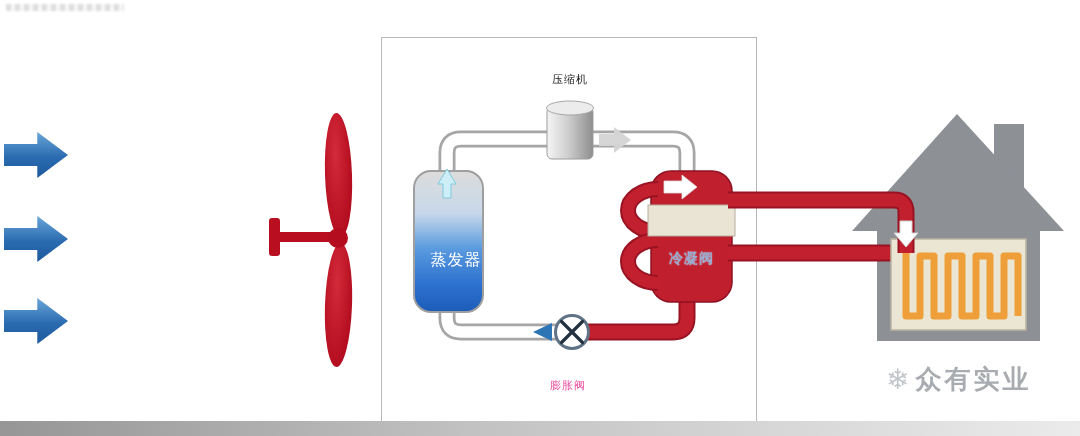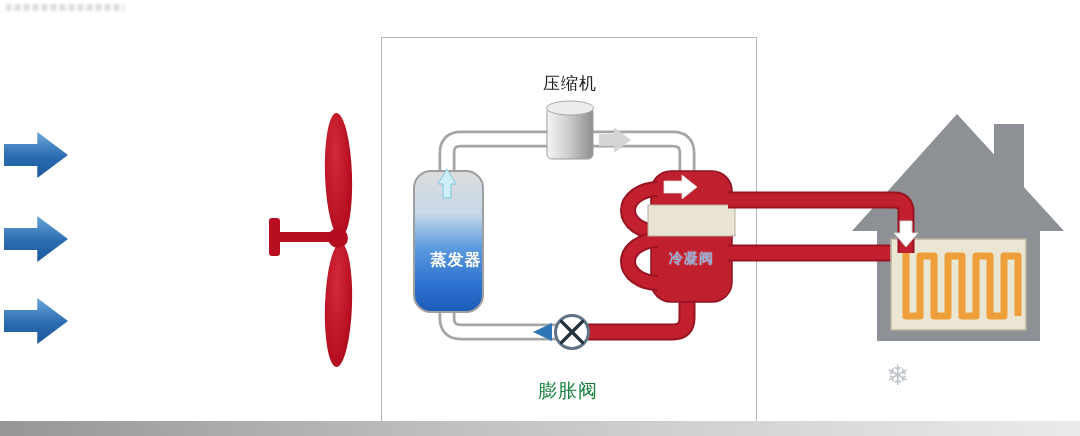--- a/index.html
+++ b/index.html
@@ -34,24 +34,24 @@
 
   
   .diagram-box{
     left:381px;top:37px;width:374px;height:384px;
     border:1px solid #b8b8b8;background:#ffffff;
   }
 
   svg.overlay{left:0;top:0;width:1080px;height:436px;}
 
   .lbl{position:absolute;text-align:center;letter-spacing:1px;}
-  .lbl-compressor{left:530px;top:72px;width:80px;font-size:17px;color:#1c1c1c;font-weight:500;}
-  .lbl-evaporator{left:414px;top:250px;width:84px;font-size:16px;color:#ffffff;font-weight:700;}
+  .lbl-compressor{left:530px;top:72px;width:80px;font-size:11px;color:#1c1c1c;font-weight:500;}
+  .lbl-evaporator{left:414px;top:250px;width:84px;font-size:16px;color:#ffffff;font-weight:400;}
   .lbl-condenser{left:651px;top:250px;width:81px;font-size:14px;color:#97aed2;font-weight:700;text-shadow:0 0 2px rgba(255,255,255,.45);}
-  .lbl-valve{left:526px;top:378px;width:84px;font-size:19px;color:#15803d;font-weight:500;}
+  .lbl-valve{left:526px;top:378px;width:84px;font-size:11px;color:#ec4899;font-weight:500;}
 
   .watermark{left:886px;top:362px;display:flex;align-items:center;gap:6px;}
   .watermark .glyph{font-size:28px;color:#c2c6cb;line-height:1;}
   .watermark .brand{font-size:26px;font-weight:700;color:#a8acb1;letter-spacing:3px;}
 
   .bottom-bar{
     left:0;top:421px;width:1080px;height:15px;
     background:linear-gradient(90deg,#969696,#c3c3c3 45%,#ebebeb);
   }
 </style>
@@ -134,17 +134,18 @@
     <line x1="582.5" y1="321.5" x2="561.5" y2="342.5" stroke="#243240" stroke-width="3.2" stroke-linecap="round"></line>
   </svg>
 
   <div class="lbl lbl-compressor">压缩机</div>
   <div class="lbl lbl-evaporator">蒸发器</div>
   <div class="lbl lbl-condenser">冷凝阀</div>
   <div class="lbl lbl-valve">膨胀阀</div>
 
   <div class="abs watermark">
     <span class="glyph">❄</span>
+    <span class="brand">众有实业</span>
   </div>
 
   <div class="abs bottom-bar"></div>
 
 </div>
 
 </body></html>

